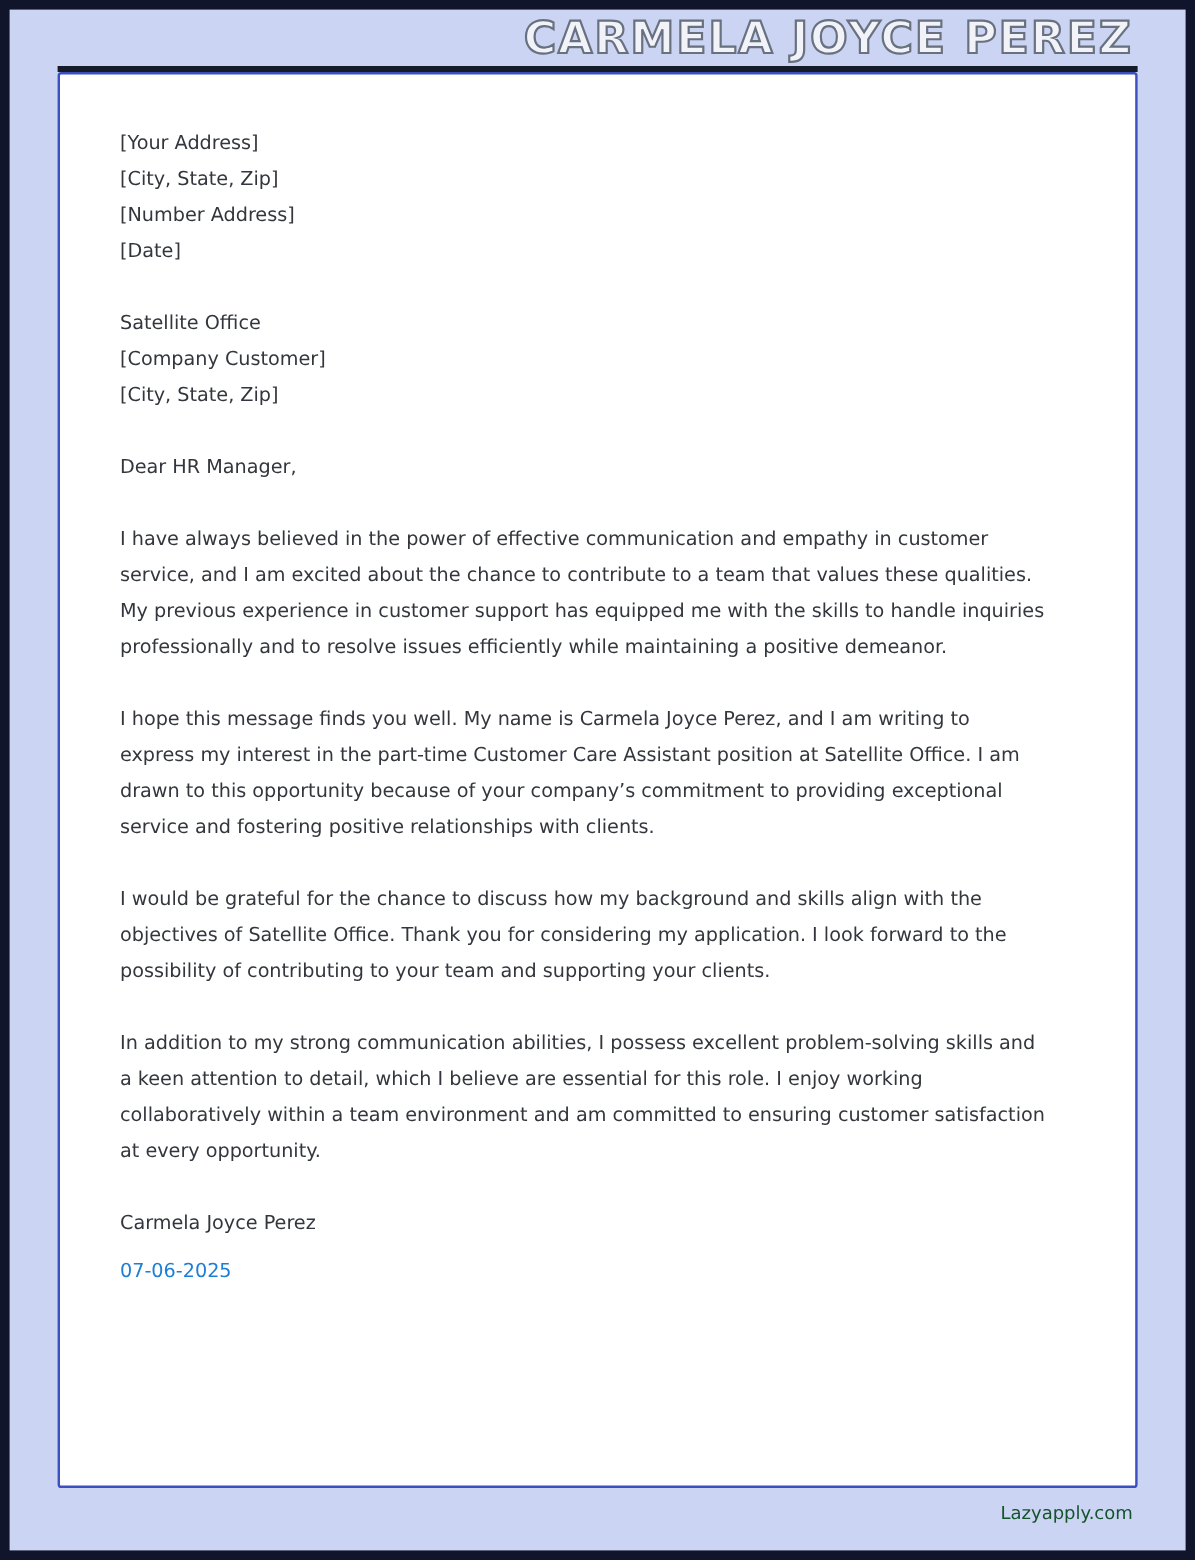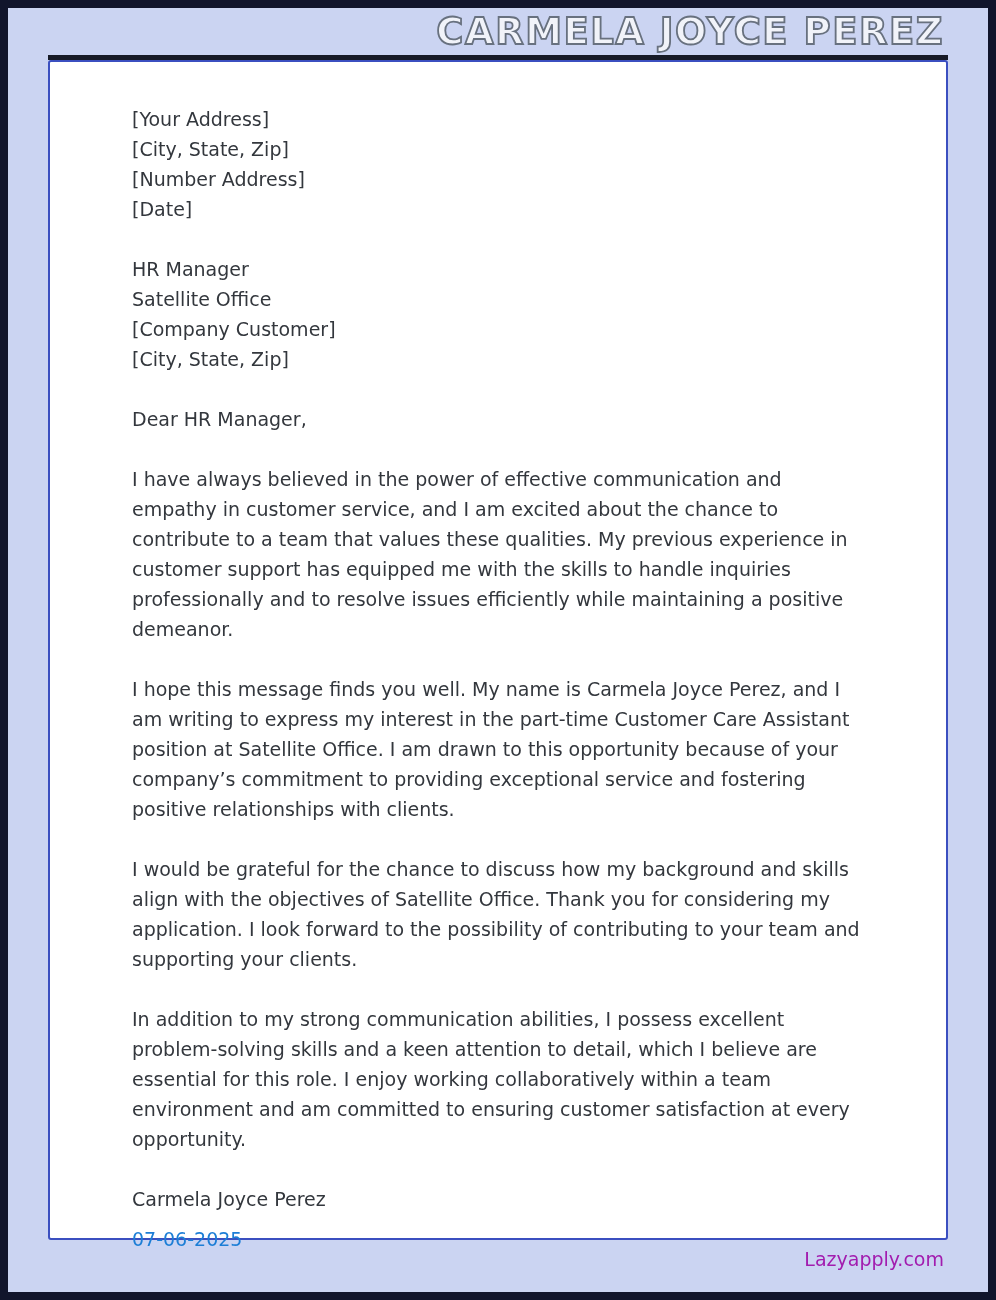--- a/index.html
+++ b/index.html
@@ -48,39 +48,38 @@
     right: 40px;
     top: 52px;
     bottom: 52px;
     background: #ffffff;
     border: 2px solid #3b4fc0;
     border-radius: 3px;
     box-sizing: border-box;
   }
   .content {
     padding: 42px 74px 0 50px;
-    font-size: 19px;
+    font-size: 16px;
     line-height: 30px;
     color: #33373d;
-    margin-left: 32px;
   }
   .block { margin: 0 0 30px 0; }
   .content p { margin: 0 0 30px 0; }
   .content p.signature { margin-bottom: 10px; }
   .content p.date {
     color: #1c7ed6;
     margin-bottom: 0;
     cursor: pointer;
   }
   .footer {
     position: absolute;
     right: 44px;
     bottom: 22px;
-    font-size: 19px;
-    color: #a21caf;
+    font-size: 15px;
+    color: #14532d;
     cursor: pointer;
   }
 </style>
 </head>
 <body>
 
 <div class="page">
 
   <div class="header">
     <span class="header-name">CARMELA JOYCE PEREZ</span>
@@ -92,21 +91,20 @@
     <div class="content">
 
       <div class="block">
         <div>[Your Address]</div>
         <div>[City, State, Zip]</div>
         <div>[Number Address]</div>
         <div>[Date]</div>
       </div>
 
       <div class="block">
-        <div>HR Manager</div>
         <div>Satellite Office</div>
         <div>[Company Customer]</div>
         <div>[City, State, Zip]</div>
       </div>
 
       <p>Dear HR Manager,</p>
 
       <p>I have always believed in the power of effective communication and empathy in customer service, and I am excited about the chance to contribute to a team that values these qualities. My previous experience in customer support has equipped me with the skills to handle inquiries professionally and to resolve issues efficiently while maintaining a positive demeanor.</p>
       <p>I hope this message finds you well. My name is Carmela Joyce Perez, and I am writing to express my interest in the part-time Customer Care Assistant position at Satellite Office. I am drawn to this opportunity because of your company’s commitment to providing exceptional service and fostering positive relationships with clients.</p>
       <p>I would be grateful for the chance to discuss how my background and skills align with the objectives of Satellite Office. Thank you for considering my application. I look forward to the possibility of contributing to your team and supporting your clients.</p>

